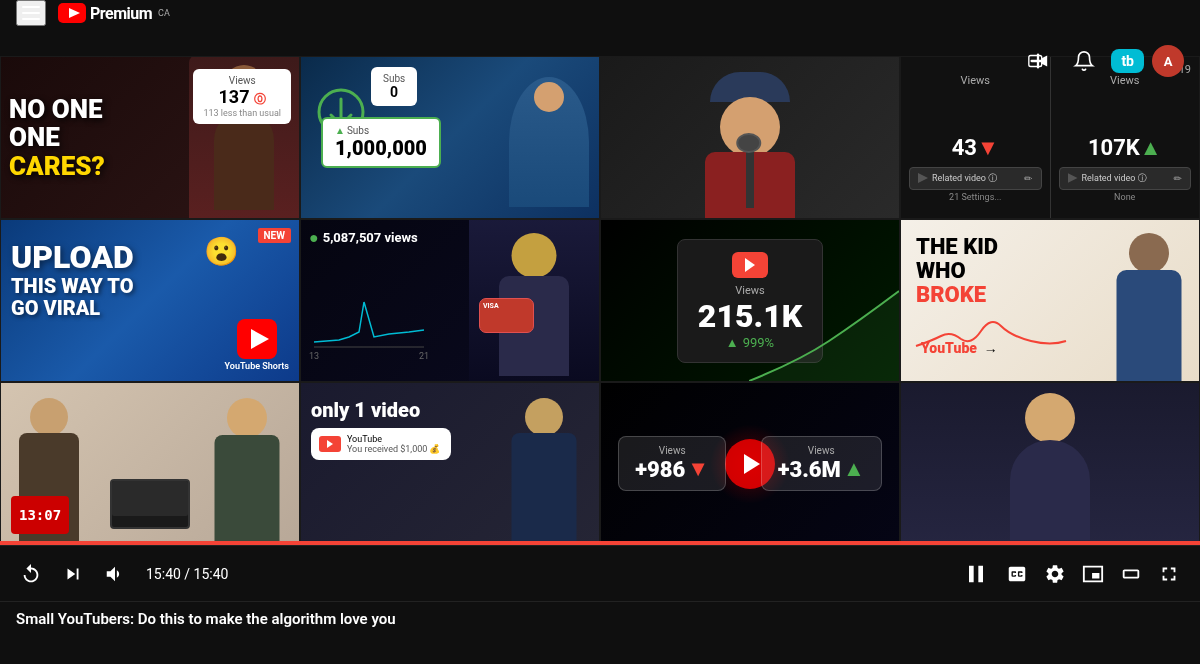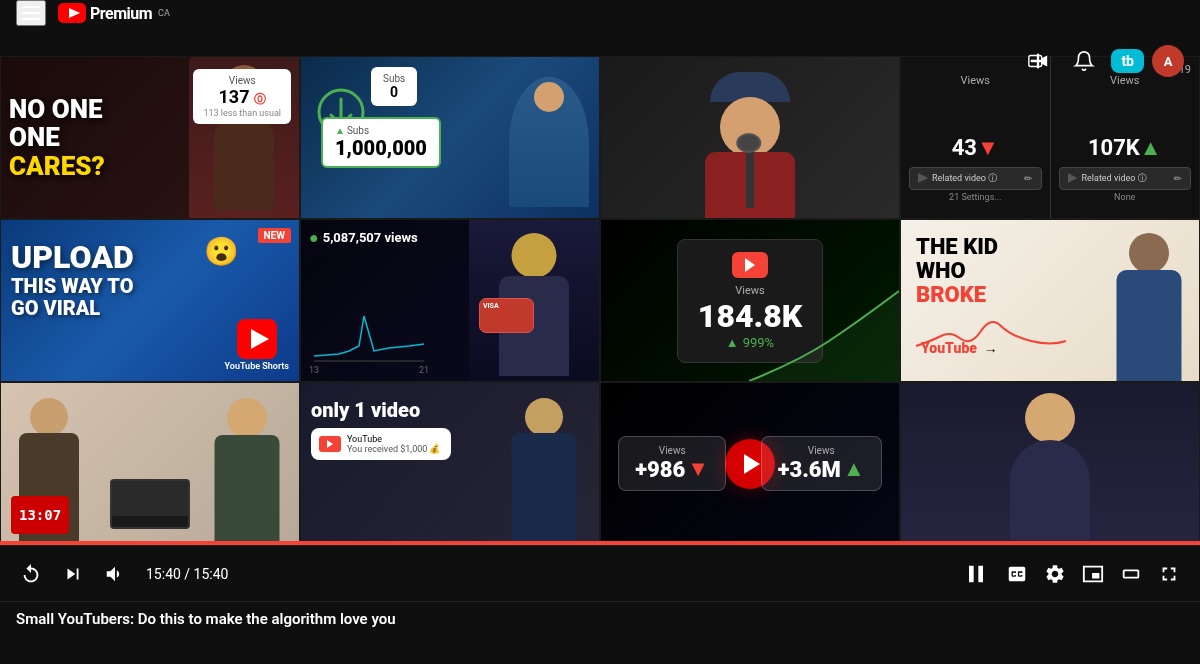--- a/index.html
+++ b/index.html
@@ -772,21 +772,21 @@
 
         <div style="position:absolute;top:80px;left:10px;width:55px;height:35px;background:#c0392b;border-radius:7px;border:1px solid #e05050;">
           <div style="font-size:7px;color:#fff;padding:3px;font-weight:700;">VISA</div>
         </div>
       </div>
       <div class="views-badge">
         <span class="green-dot">●</span>
         <span>5,087,507 views</span>
       </div>
 
-      <div class="chart-container" style="bottom:15px;left:8px;width:120px;height:70px;">
+      <div class="chart-container" style="bottom:29px;left:8px;width:120px;height:70px;">
         <svg width="120" height="70" viewBox="0 0 120 70">
           <polyline points="5,60 30,58 40,55 50,50 55,20 65,55 80,52 100,50 115,48" fill="none" stroke="#00bcd4" stroke-width="1.5"></polyline>
           <line x1="5" y1="65" x2="115" y2="65" stroke="#444" stroke-width="1"></line>
         </svg>
         <div style="display:flex;justify-content:space-between;font-size:9px;color:#666;margin-top:-5px;">
           <span>13</span>
           <span>21</span>
         </div>
       </div>
     </div>
@@ -795,21 +795,21 @@
   <div class="video-cell cell-7">
     <div style="width:100%;height:100%;background:linear-gradient(135deg,#000,#001a00);position:relative;overflow:hidden;display:flex;align-items:center;justify-content:center;">
 
       <svg style="position:absolute;bottom:0;right:0;width:150px;height:100px;" viewBox="0 0 150 100">
         <path d="M0 100 Q50 80 80 60 Q110 40 150 10" fill="none" stroke="#4CAF50" stroke-width="2"></path>
         <path d="M0 100 Q50 80 80 60 Q110 40 150 10 L150 100 Z" fill="rgba(76,175,80,0.1)"></path>
       </svg>
       <div class="views-big-card">
         <div class="yt-play"></div>
         <div class="label">Views</div>
-        <div class="number">184.8K</div>
+        <div class="number">215.1K</div>
         <div class="percent">
           <span style="color:#4CAF50;">▲</span>
           <span>999%</span>
         </div>
       </div>
     </div>
   </div>
 
   <div class="video-cell cell-8">
     <div style="width:100%;height:100%;background:linear-gradient(135deg,#f5f0e8,#e8dcc8);position:relative;overflow:hidden;">

